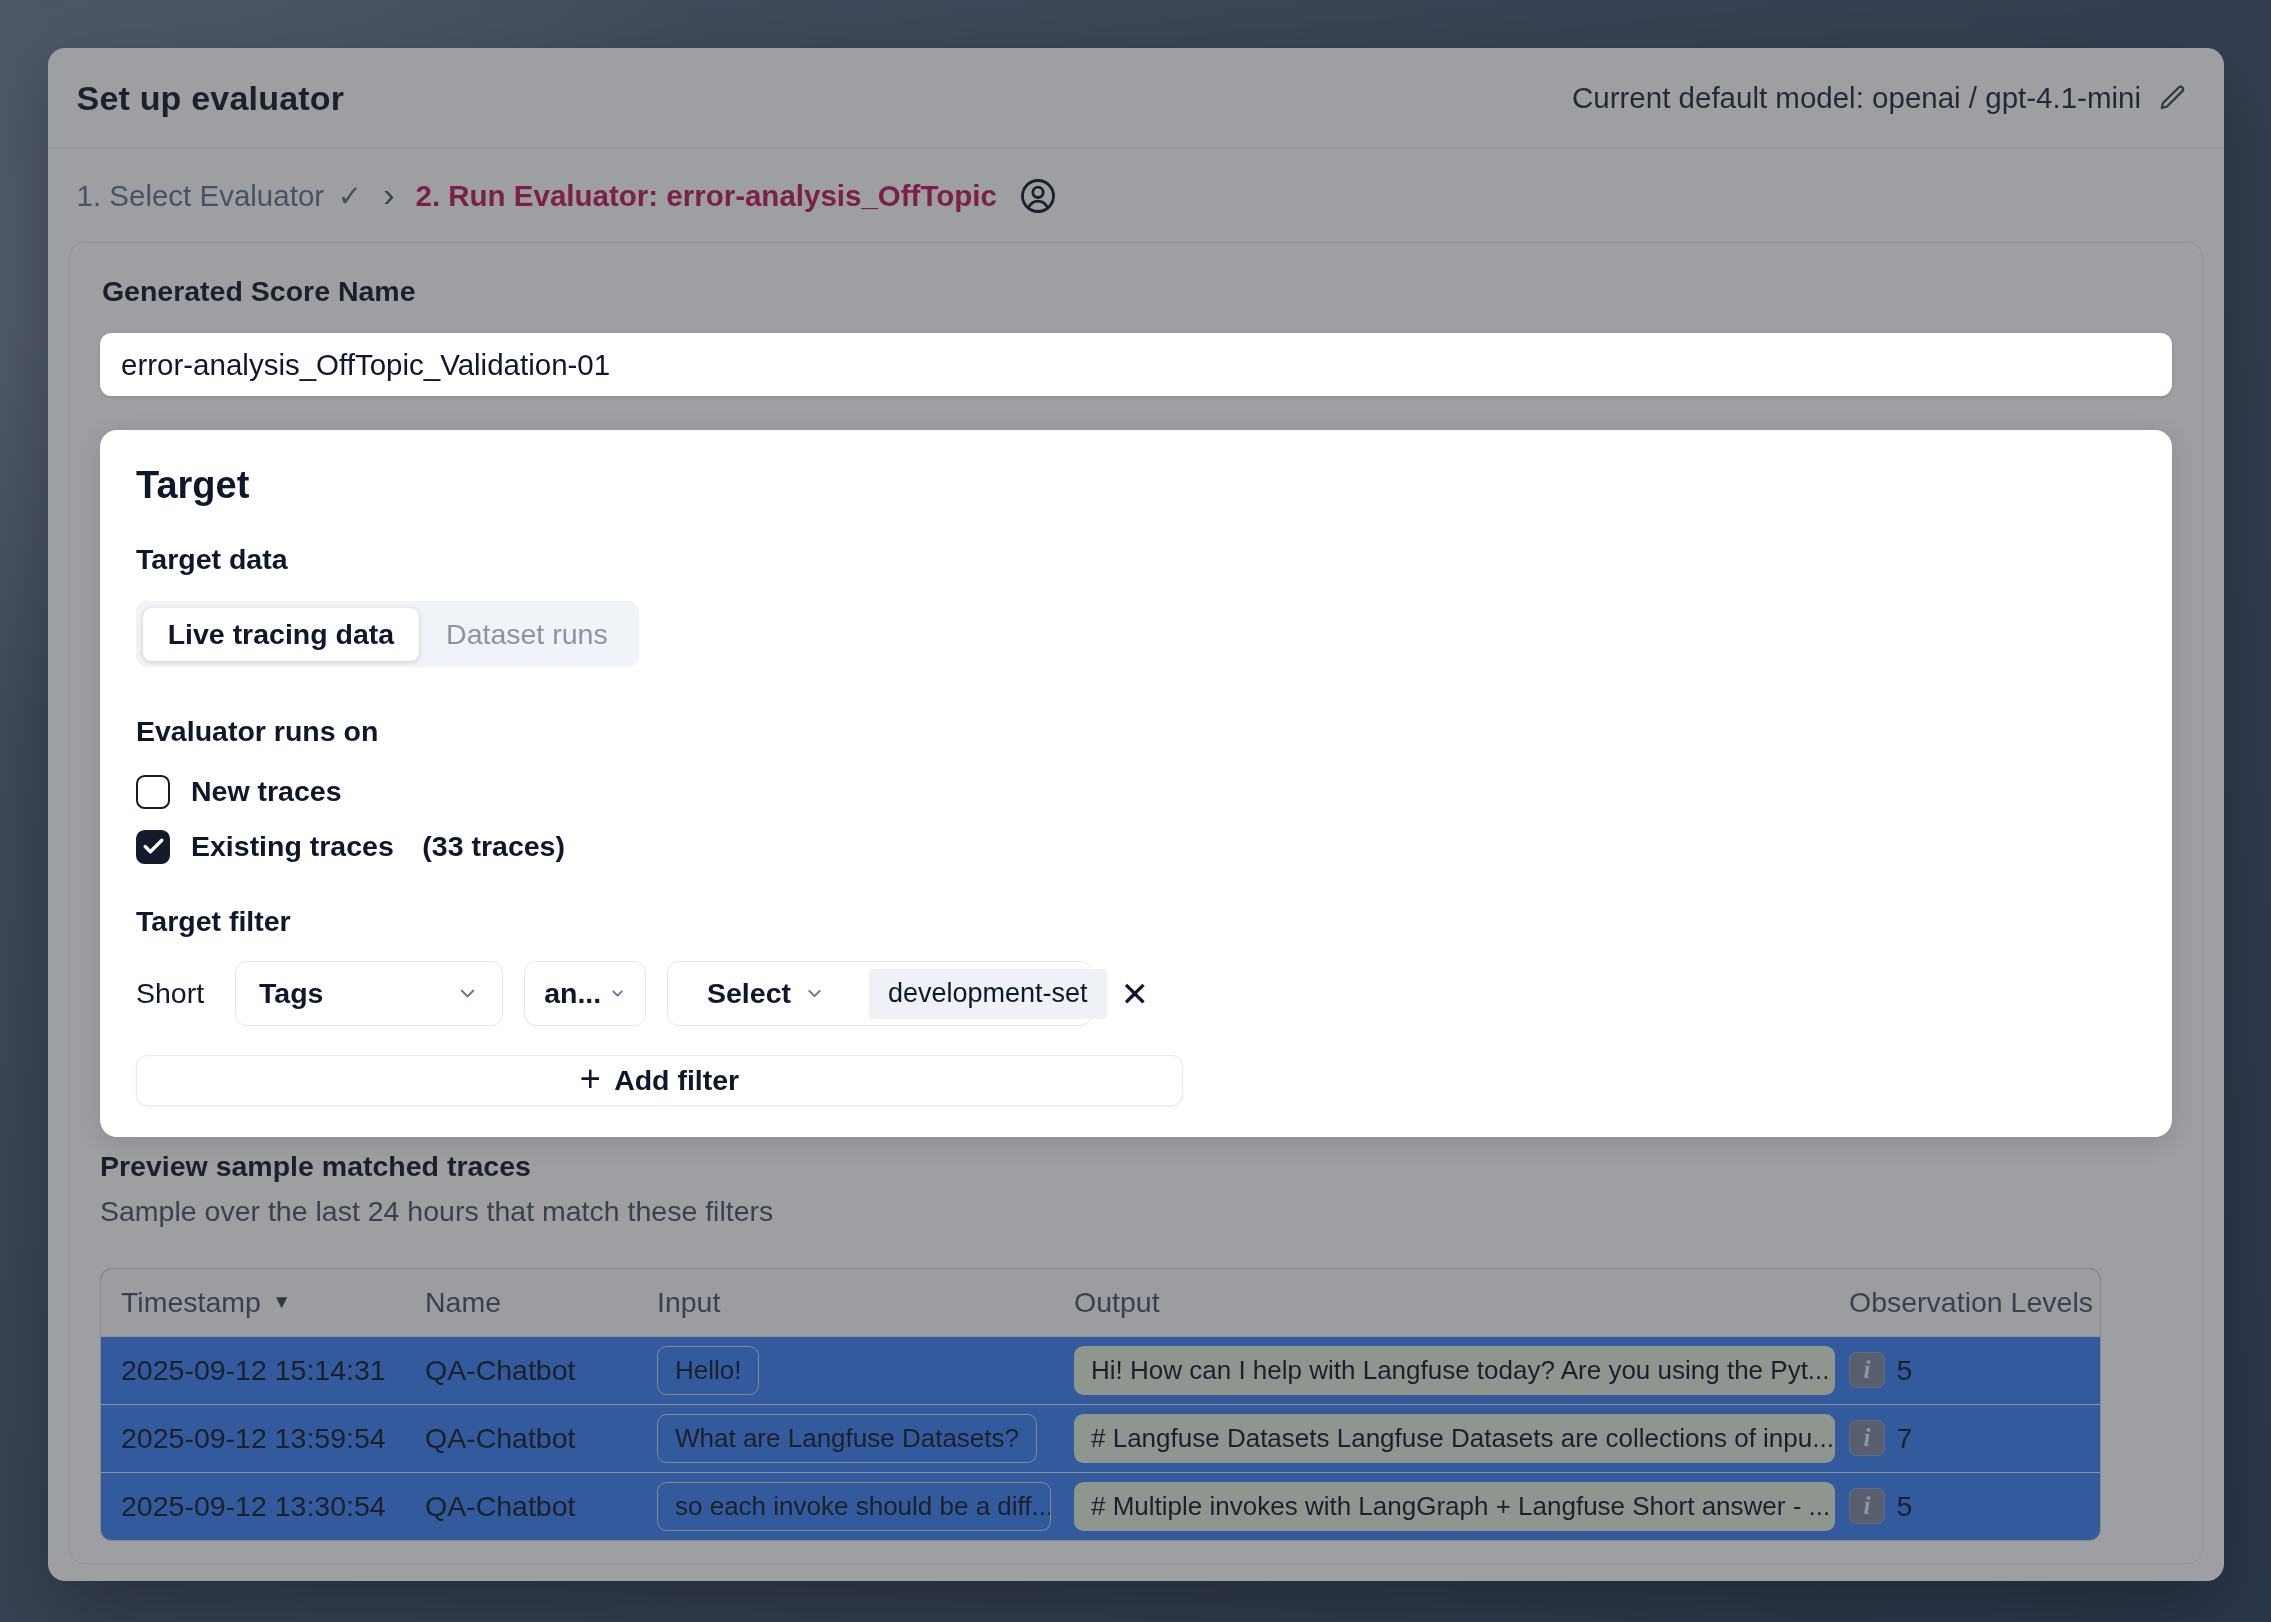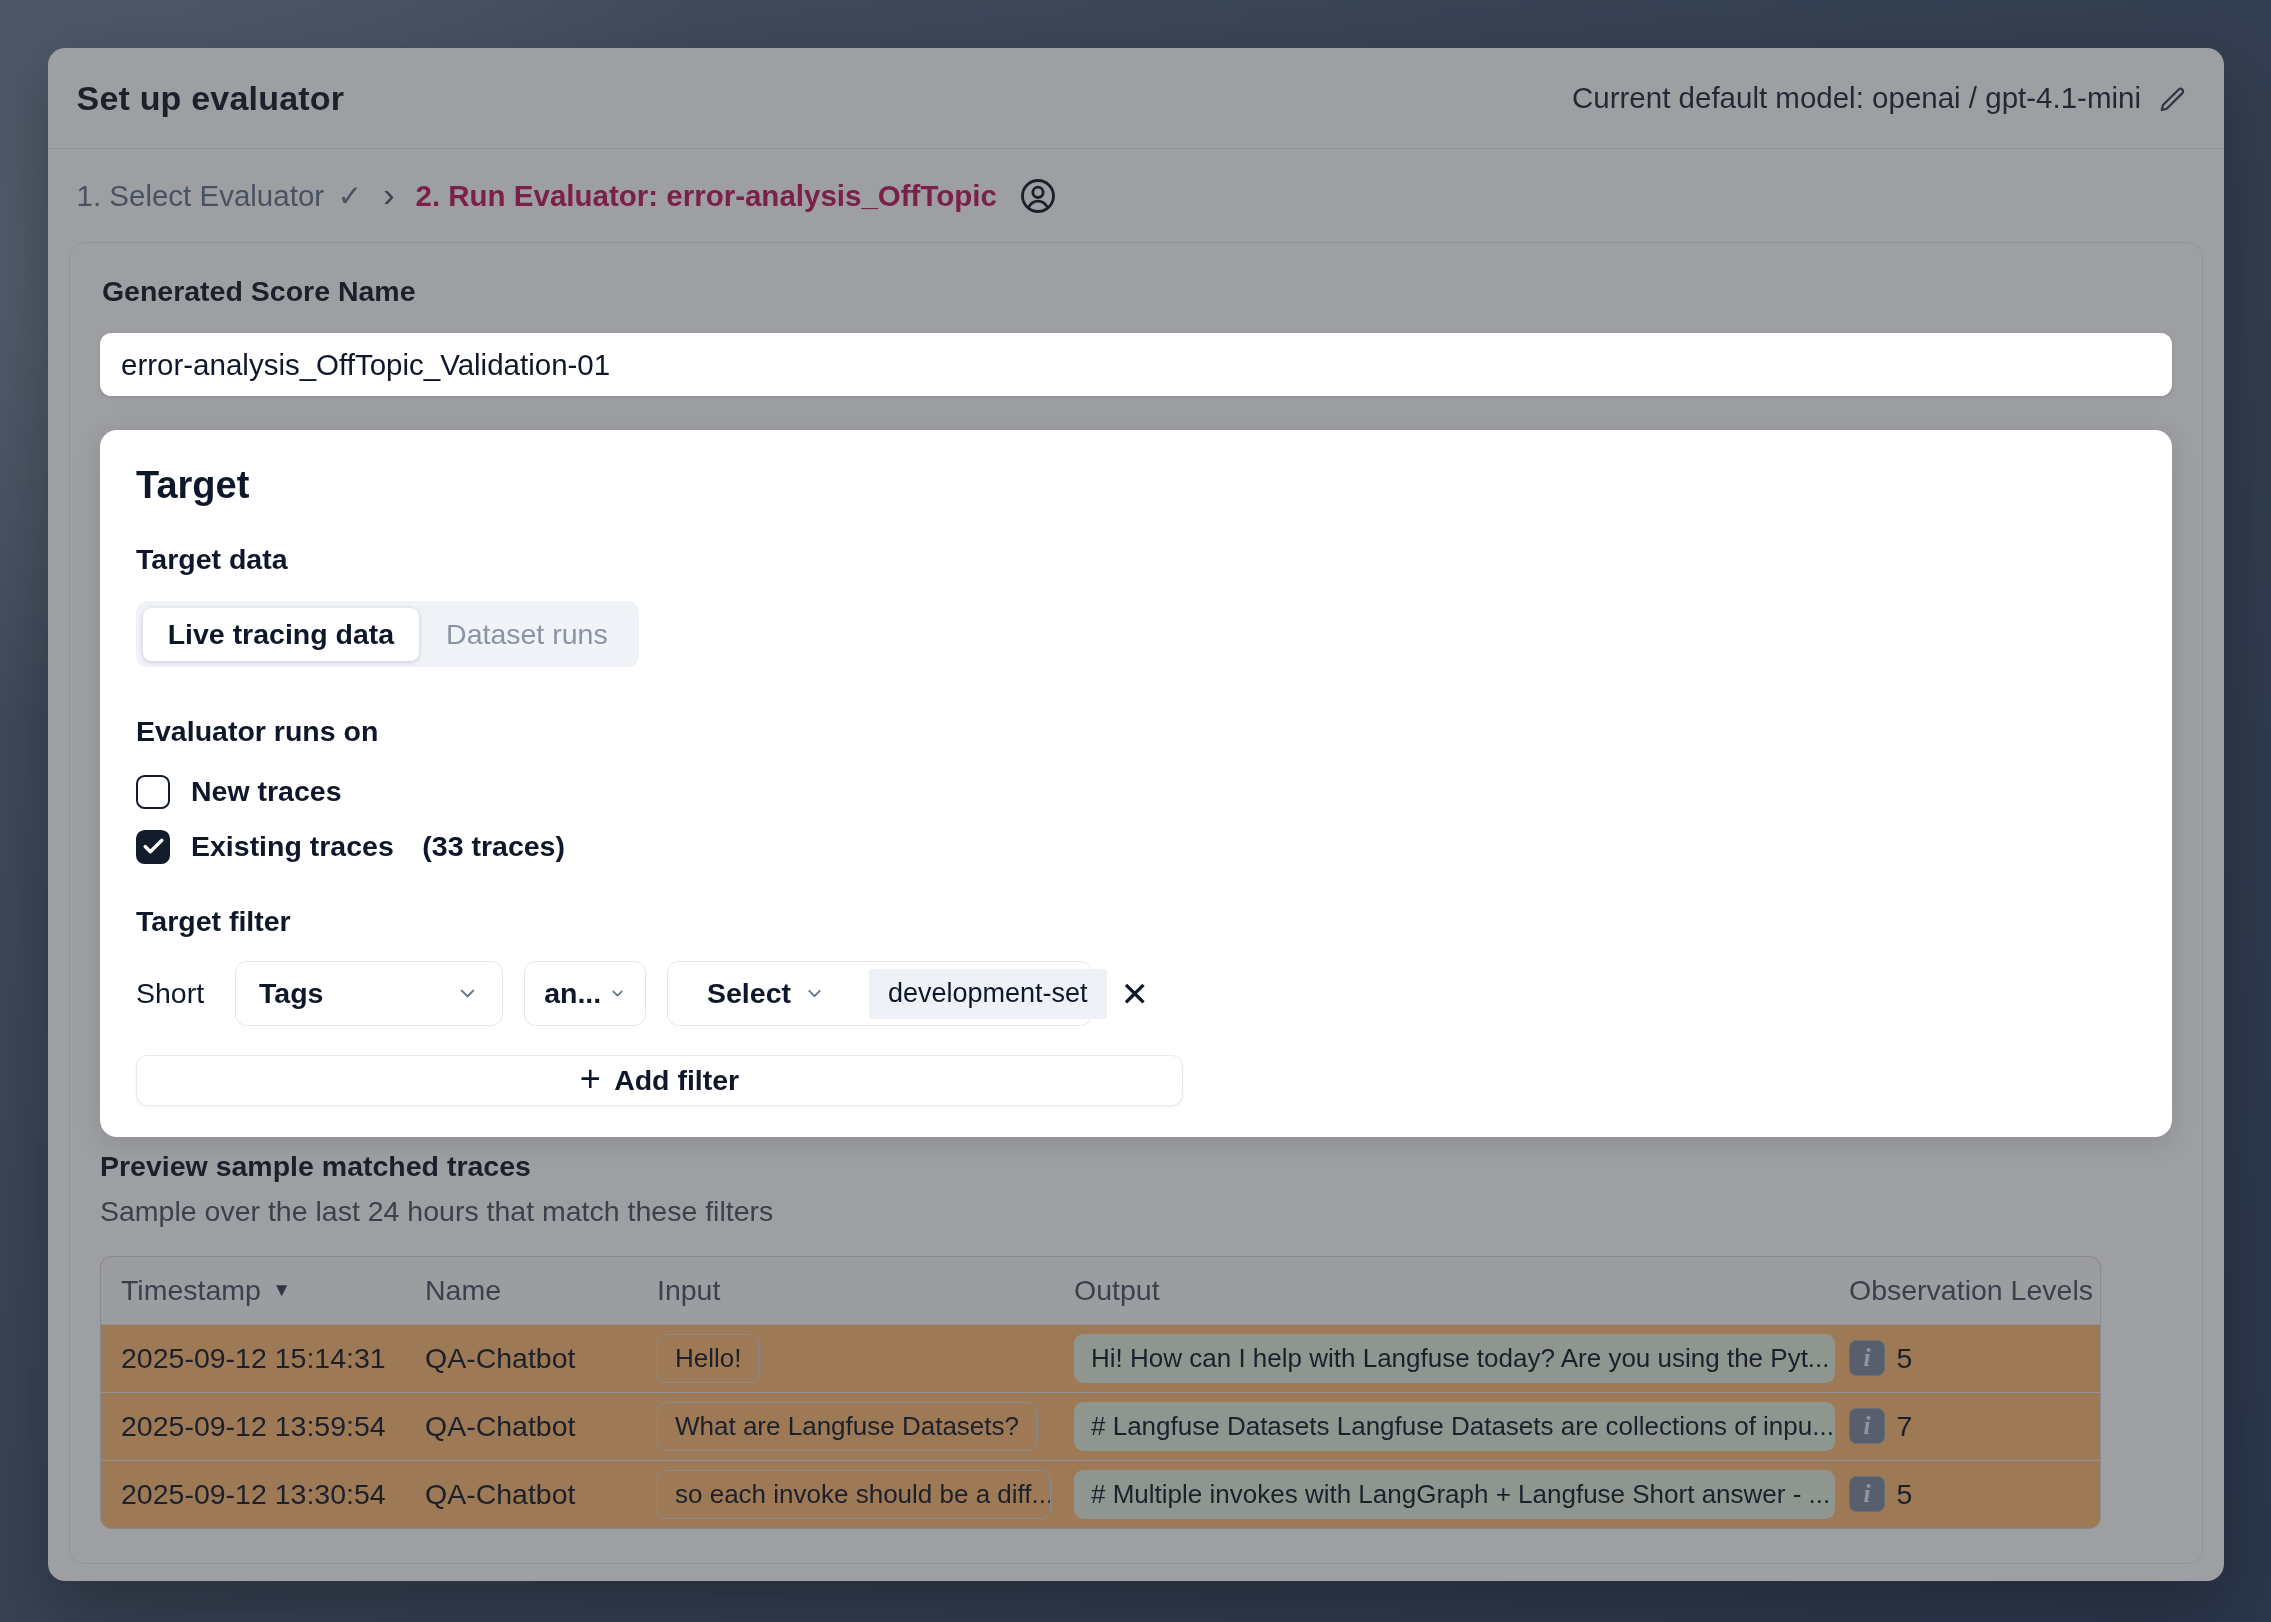--- a/index.html
+++ b/index.html
@@ -21,21 +21,21 @@
   .dialog{
     position:absolute;left:48px;top:48px;width:2176px;height:1533px;
     background:#ffffff;border-radius:17px;overflow:hidden;
     box-shadow:0 28.5px 76px rgba(0,0,0,.38);
   }
   .dlg-header{
     display:flex;justify-content:space-between;align-items:center;
     height:101px;padding:0 36px 0 28.5px;border-bottom:1.9px solid #e7eaee;
   }
   .dlg-title{font-size:34px;font-weight:700;color:#111827;letter-spacing:0.2px}
-  .model-wrap{display:flex;align-items:flex-end;gap:17px;font-size:29.5px;font-weight:500;color:#1f2937}
+  .model-wrap{display:flex;align-items:center;gap:17px;font-size:29.5px;font-weight:500;color:#1f2937}
   .icon{flex:0 0 auto}
 
   .breadcrumb{display:flex;align-items:center;height:93px;padding:0 28.5px;gap:21px;font-size:29.5px}
   .bc-step1{display:flex;align-items:center;gap:13.3px;color:#64748b;background:none;border:none;font-size:29.5px;font-family:inherit;cursor:pointer}
   .bc-sep{color:#475569;font-size:34px;line-height:1;margin-top:-3.8px}
   .bc-step2{font-weight:700;color:#be185d}
 
   .section{
     margin:0 21px;height:1322px;border:1.9px solid #e7eaee;border-radius:15px;
     padding:32px 30px 0;overflow:hidden;position:relative;
@@ -88,21 +88,21 @@
   .add-filter{
     margin-top:28.5px;width:1047px;height:51px;border:1.9px solid #e7ebf0;border-radius:11.4px;background:#fff;
     display:flex;align-items:center;justify-content:center;gap:13.3px;font-family:inherit;
     font-size:28.5px;font-weight:600;color:var(--accent-dark);cursor:pointer;box-shadow:0 1px 2.9px rgba(15,23,42,.06);
   }
   .plus{font-size:36px;font-weight:400;line-height:1;margin-top:-2.9px}
 
   .preview-title{margin-top:13.3px;font-size:28.5px;font-weight:700;color:#111827}
   .preview-sub{margin-top:11.4px;font-size:28.5px;color:#4b5563}
 
-  .table{margin-top:28px;width:2001px;border:1.9px solid #d6dade;border-radius:11.4px;overflow:hidden;background:#fdba74}
+  .table{margin-top:40px;width:2001px;border:1.9px solid #d6dade;border-radius:11.4px;overflow:hidden;background:#3b82f6}
   .tr{display:grid;grid-template-columns:324px 232px 417px 775px 1fr;align-items:center;height:68px;border-top:1.9px solid #e7eaee}
   .thead{height:67px;background:#fafbfc;border-top:none;color:#4b5563;font-size:28.5px;font-weight:500}
   .th{display:flex;align-items:center;white-space:nowrap}
   .col-ts{padding-left:20px}
   .sort{font-size:19px;margin-left:11.4px;color:#374151}
   .cell{font-size:28.5px;color:#111827;white-space:nowrap;overflow:hidden}
   .chip-input{
     display:inline-flex;align-items:center;height:49px;max-width:394px;padding:0 17px;
     border:1.9px solid #d6dade;border-radius:9.5px;font-size:26px;color:#111827;
     white-space:nowrap;overflow:hidden;

